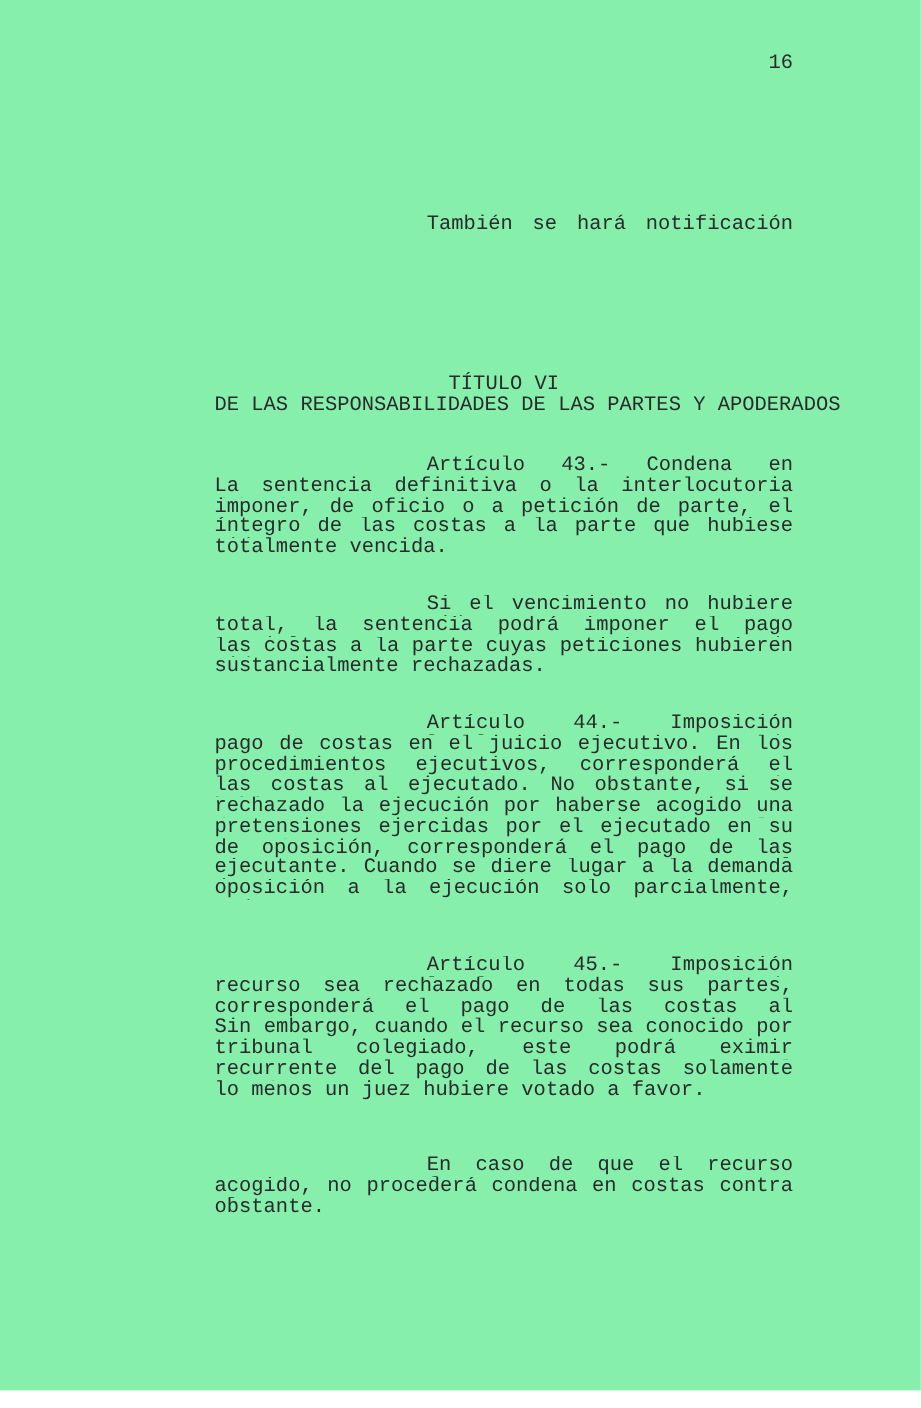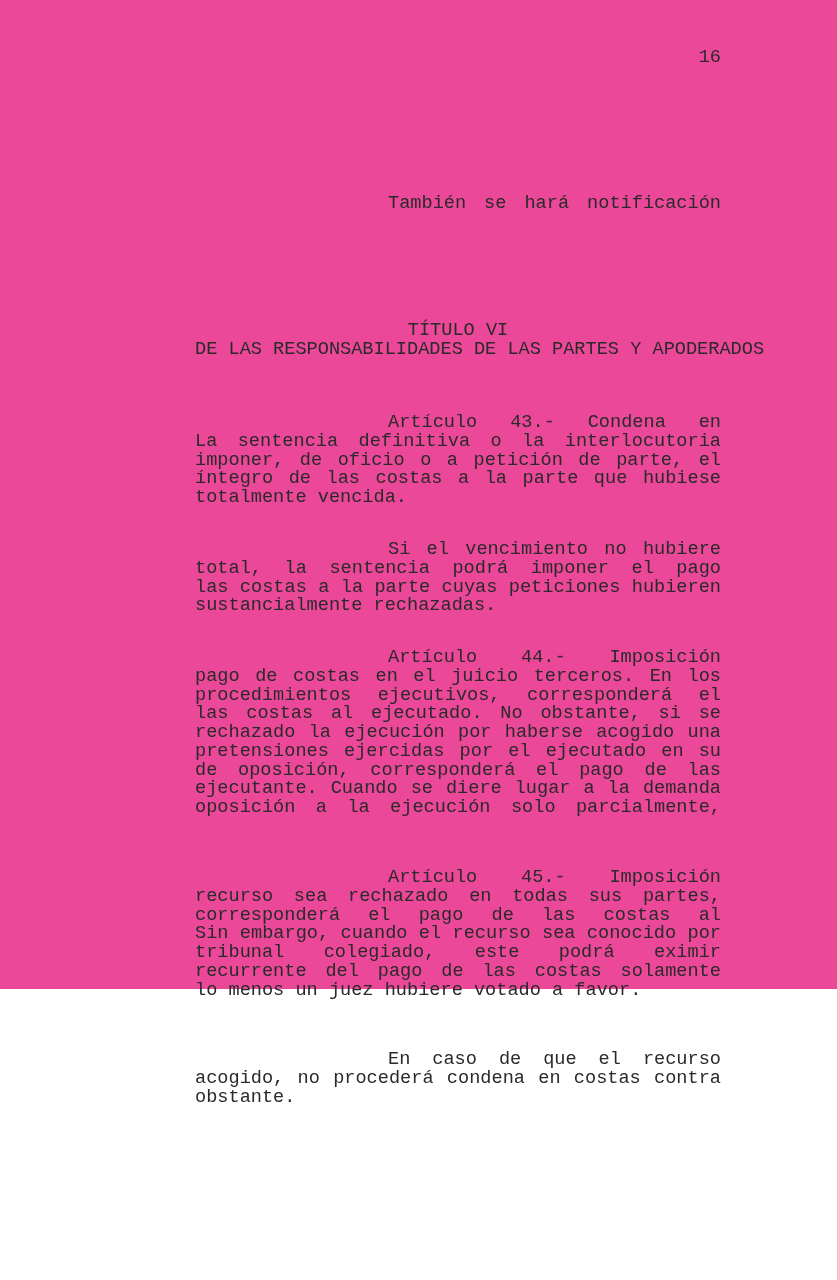--- a/index.html
+++ b/index.html
@@ -1,38 +1,38 @@
 <!DOCTYPE html>
 <html><head>
 <meta charset="utf-8">
 <style>
   html, body { margin: 0; padding: 0; background: #ffffff; }
   body { width: 837px; height: 1280px; position: relative; overflow: hidden; }
-  .page { position: absolute; left: 0; top: 0; width: 837px; height: 989px; background: #ec4899; }
+  .page { position: absolute; left: 0; top: 0; width: 837px; height: 1264px; background: #86efac; }
   .mono { font-family: "Liberation Mono", "DejaVu Sans Mono", monospace; color: #2a2a2a; font-size: 18.6px; }
   .page-number { position: absolute; top: 48px; left: 600px; width: 121px; text-align: right; line-height: 20px; }
   .block { position: absolute; left: 195px; width: 526px; }
   .line { height: 18.75px; line-height: 18.75px; white-space: nowrap; }
   .j { text-align: justify; text-align-last: justify; white-space: normal; overflow: hidden; }
   .ind { padding-left: 193px; }
   .center { text-align: center; }
   .title-block { position: absolute; left: 195px; width: 526px; }
 </style>
 </head>
 <body>
 
 <div class="page">
 
   <div class="mono page-number">16</div>
 
   <div class="mono block" style="top:195px;">
     <div class="line j ind">También se hará notificación a</div>
   </div>
 
-  <div class="mono title-block" style="top:322px;">
+  <div class="mono title-block" style="top:341px;">
     <div class="line center">TÍTULO VI</div>
     <div class="line center">DE LAS RESPONSABILIDADES DE LAS PARTES Y APODERADOS</div>
   </div>
 
   <div class="mono block" style="top:414px;">
     <div class="line j ind">Artículo 43.- Condena en costas.</div>
     <div class="line j">La sentencia definitiva o la interlocutoria deberá</div>
     <div class="line j">imponer, de oficio o a petición de parte, el pago</div>
     <div class="line j">íntegro de las costas a la parte que hubiese sido</div>
     <div class="line">totalmente vencida.</div>
@@ -40,21 +40,21 @@
 
   <div class="mono block" style="top:541px;">
     <div class="line j ind">Si el vencimiento no hubiere sido</div>
     <div class="line j">total, la sentencia podrá imponer el pago parcial de</div>
     <div class="line j">las costas a la parte cuyas peticiones hubieren sido</div>
     <div class="line">sustancialmente rechazadas.</div>
   </div>
 
   <div class="mono block" style="top:649px;">
     <div class="line j ind">Artículo 44.- Imposición legal de</div>
-    <div class="line j">pago de costas en el juicio terceros. En los</div>
+    <div class="line j">pago de costas en el juicio ejecutivo. En los</div>
     <div class="line j">procedimientos ejecutivos, corresponderá el pago de</div>
     <div class="line j">las costas al ejecutado. No obstante, si se hubiere</div>
     <div class="line j">rechazado la ejecución por haberse acogido una de las</div>
     <div class="line j">pretensiones ejercidas por el ejecutado en su demanda</div>
     <div class="line j">de oposición, corresponderá el pago de las costas al</div>
     <div class="line j">ejecutante. Cuando se diere lugar a la demanda de</div>
     <div class="line j">oposición a la ejecución solo parcialmente, cada</div>
   </div>
 
   <div class="mono block" style="top:869px;">

